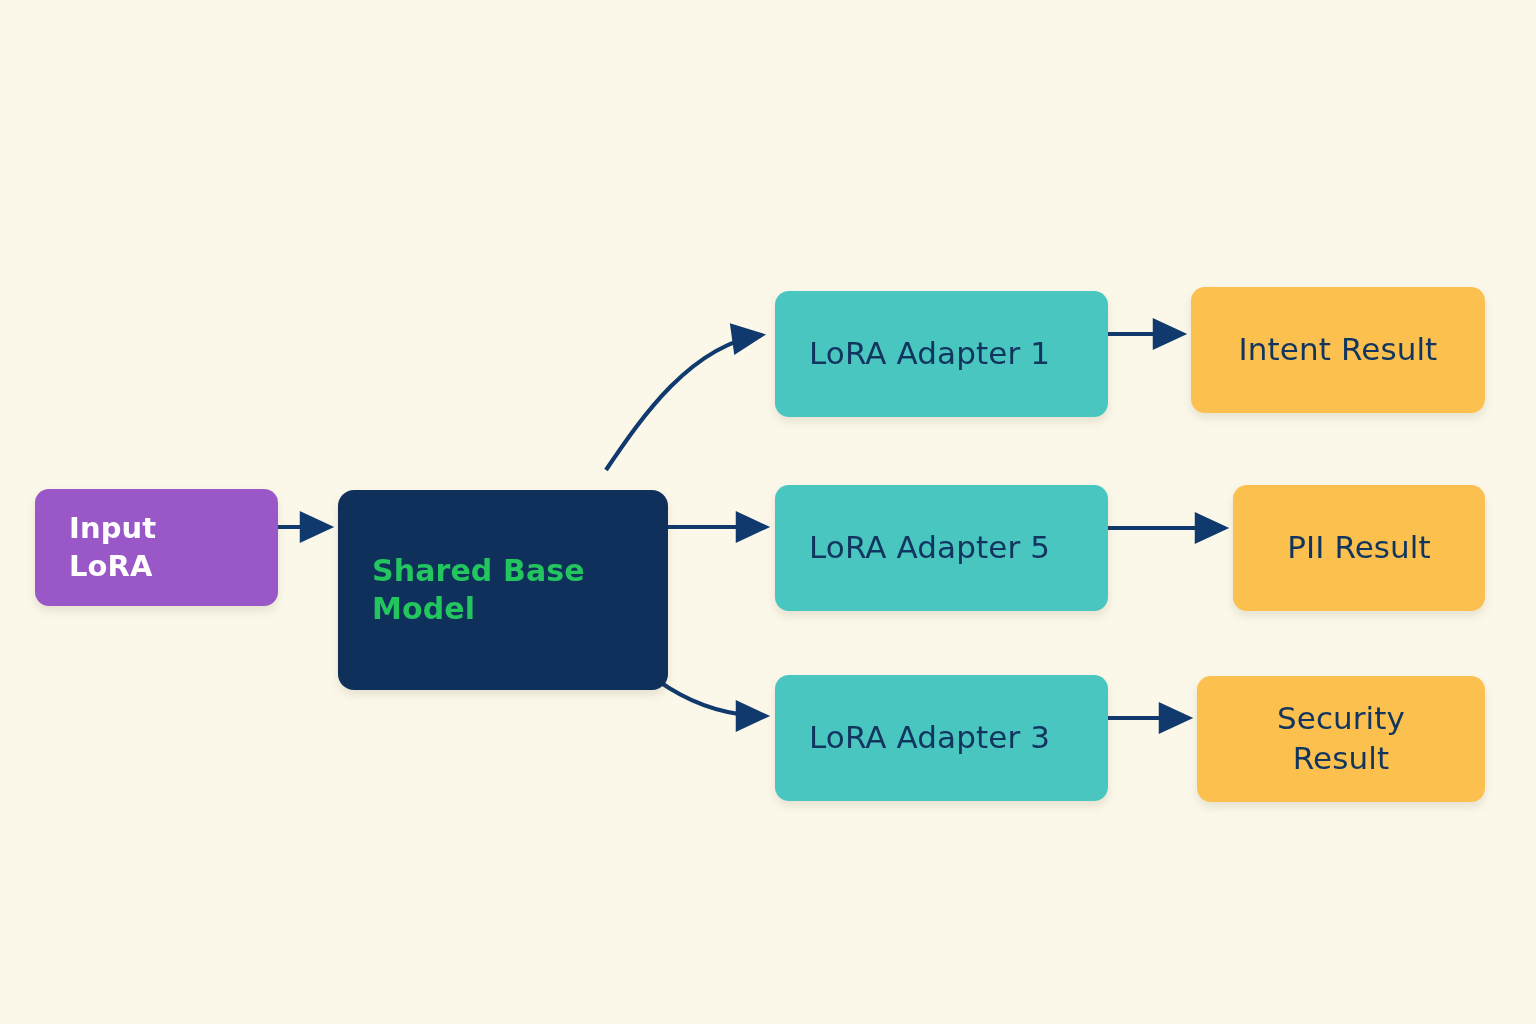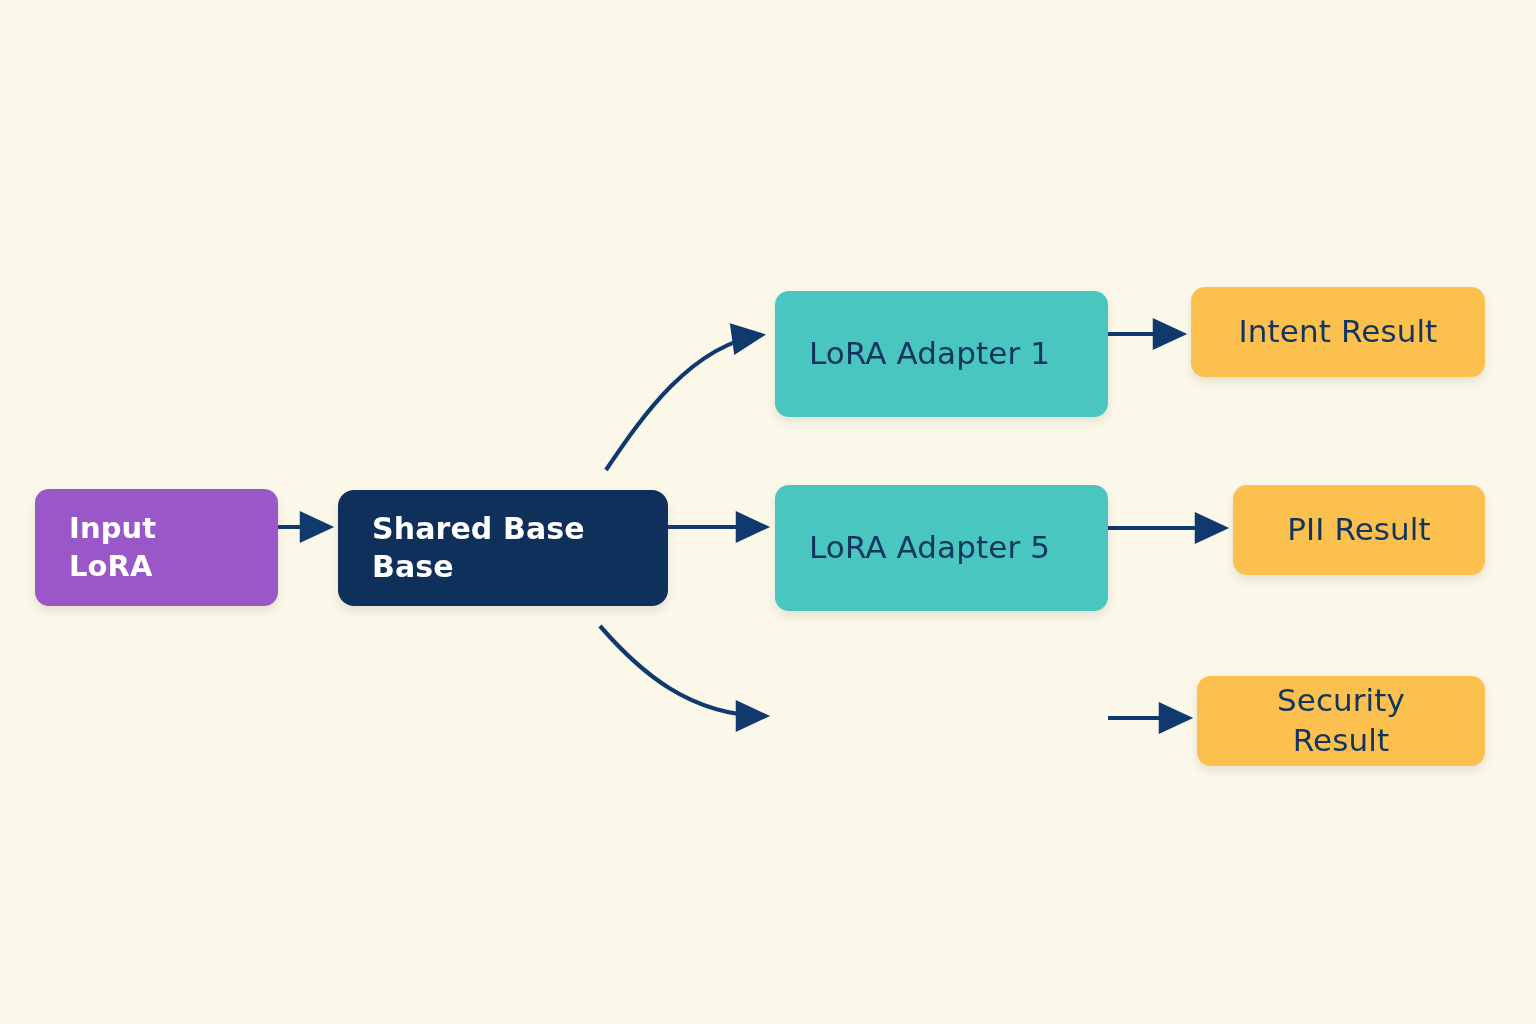--- a/index.html
+++ b/index.html
@@ -41,38 +41,38 @@
   }
   .node-input {
     left: 35px;  top: 469px;
     width: 243px; height: 117px;
     background: #9a57c8;
     color: #ffffff;
   }
   .node-input .label { font-size: 29px; font-weight: 600; }
   .node-base {
     left: 338px; top: 470px;
-    width: 330px; height: 116px;
+    width: 330px; height: 200px;
     background: #10305c;
-    color: #ffffff;
+    color: #22c55e;
     border-radius: 16px;
   }
   .node-base .label { font-size: 30px; font-weight: 600; }
   .node-adapter {
     width: 333px; height: 126px;
     background: #4ac6c0;
     color: #11355e;
     left: 775px;
   }
   .node-adapter .label { font-weight: 400; }
   .adapter-1 { top: 271px; }
   .adapter-2 { top: 465px; }
   .adapter-3 { top: 655px; }
   .node-result {
-    height: 90px;
+    height: 126px;
     background: #fbc04d;
     color: #11355e;
     justify-content: center;
     text-align: center;
   }
   .node-result .label { font-weight: 400; }
   .result-1 { left: 1191px; top: 267px; width: 294px; }
   .result-2 { left: 1233px; top: 465px; width: 252px; }
   .result-3 { left: 1197px; top: 656px; width: 288px; }
 </style>
@@ -97,28 +97,31 @@
       <path d="M1108,528 L1225,528"></path>
       <path d="M1108,718 L1189,718"></path>
     </g>
   </svg>
 
   <div class="node node-input">
     <span class="label">Input LoRA</span>
   </div>
 
   <div class="node node-base">
-    <span class="label"><span>Shared Base</span><br><span>Base</span></span>
+    <span class="label"><span>Shared Base</span><br><span>Model</span></span>
   </div>
 
   <div class="node node-adapter adapter-1">
     <span class="label">LoRA Adapter 1</span>
   </div>
   <div class="node node-adapter adapter-2">
     <span class="label">LoRA Adapter 5</span>
+  </div>
+  <div class="node node-adapter adapter-3">
+    <span class="label">LoRA Adapter 3</span>
   </div>
 
   <div class="node node-result result-1">
     <span class="label">Intent Result</span>
   </div>
   <div class="node node-result result-3">
     <span class="label">Security Result</span>
   </div>
   <div class="node node-result result-2">
     <span class="label">PII Result</span>

